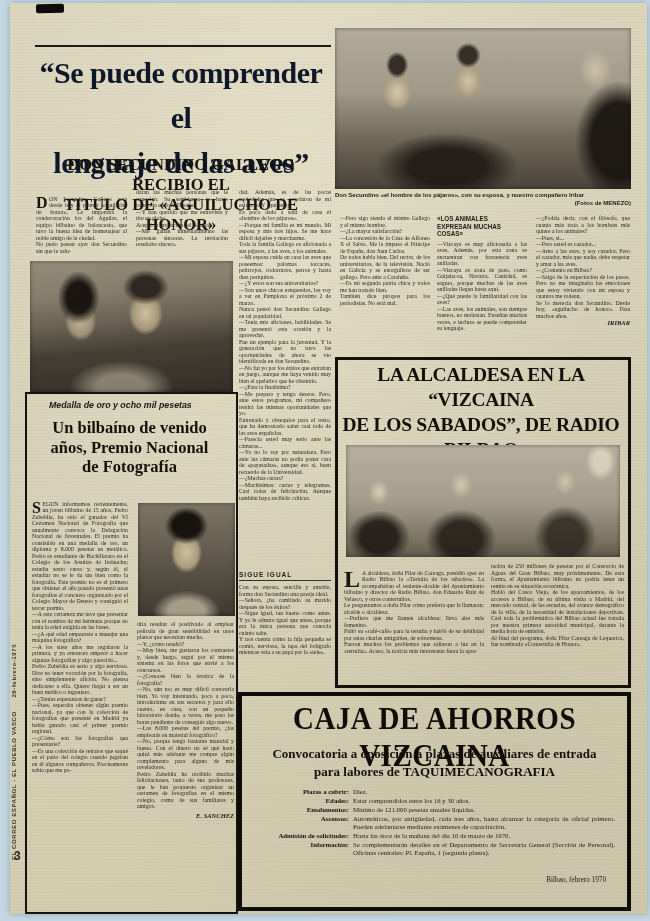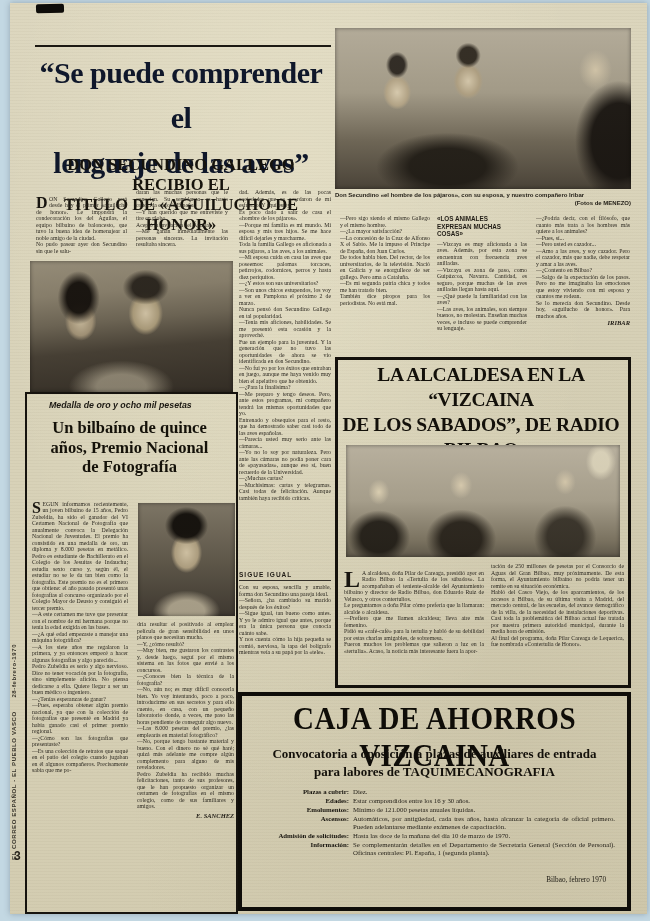--- a/index.html
+++ b/index.html
@@ -192,21 +192,21 @@
 —Prefiero que me llamen alcaldesa; lleva aire más femenino.
 Pidió su «café-café» para la tertulia y habló de su debilidad por estas charlas amigables, de sobremesa.
 Fueron muchos los problemas que salieron a luz en la «tertulia». Acaso, la noticia más interesante fuera la apor-</span>
   </div>
   <div class="abs bodytxt" style="left:491px;top:563px;width:133px;height:116px;">tación de 250 millones de pesetas por el Consorcio de Aguas del Gran Bilbao, muy próximamente. De esta forma, el Ayuntamiento bilbaíno no podría tener un remite en su situación económica.
 Habló del Casco Viejo, de los aparcamientos, de los accesos a Bilbao, de su última visita a Madrid, del mercado central, de las escuelas, del avance demográfico de la villa, de la necesidad de instalaciones deportivas. Casi toda la problemática del Bilbao actual fue tratada por nuestra primera autoridad municipal, durante la media hora de emisión.
 Al final del programa, doña Pilar Careaga de Lequerica, fue nombrada «Contertulia de Honor».</div>
 
   <div class="abs photog-box"></div>
   <div class="abs photog-kicker">Medalla de oro y ocho mil pesetas</div>
-  <div class="abs photog-headline">Un bilbaíno de quince
+  <div class="abs photog-headline">Un bilbaíno de venido
 años, Premio Nacional
 de Fotografía</div>
   <div class="abs bodytxt" style="left:32px;top:494px;width:96px;height:408px;">
     <span class="dropcap">S</span><span>EGUN informamos recientemente, un joven bilbaíno de 15 años, Pedro Zubeldia, ha sido el ganador del VI Certamen Nacional de Fotografía que anualmente convoca la Delegación Nacional de Juventudes. El premio ha consistido en una medalla de oro, un diploma y 8.000 pesetas en metálico. Pedro es estudiante de Bachillerato en el Colegio de los Jesuitas de Indauchu; estudia sexto curso y, según él, el estudiar no se le da tan bien como la fotografía. Este premio no es el primero que obtiene: el año pasado presentó unas fotografías al concurso organizado por el Colegio Mayor de Deusto y consiguió el tercer premio.
 —A este certamen me tuve que presentar con el nombre de mi hermana porque no tenía la edad exigida en las bases.
 —¿A qué edad empezaste a manejar una máquina fotográfica?
 —A los siete años me regalaron la primera, y ya entonces empecé a hacer algunas fotografías y algo parecido...
 Pedro Zubeldia es serio y algo nervioso. Dice no tener vocación por la fotografía, sino simplemente afición. No piensa dedicarse a ella. Quiere llegar a ser un buen médico o ingeniero.
 —¿Tenías esperanzas de ganar?
 —Pues, esperaba obtener algún premio nacional, ya que con la colección de fotografías que presenté en Madrid ya había ganado casi el primer premio regional.

